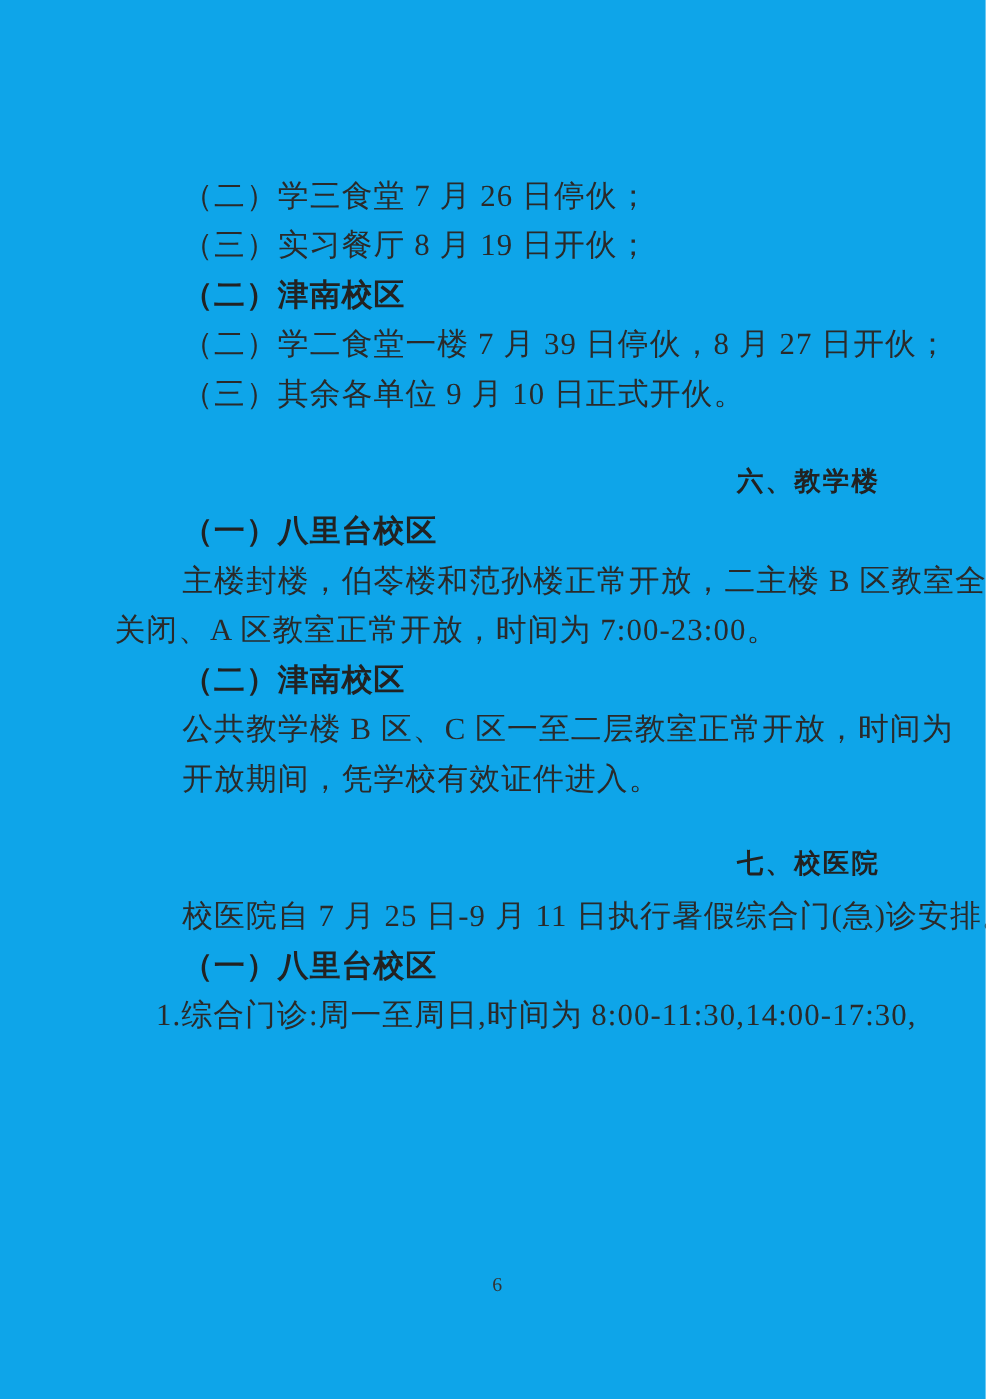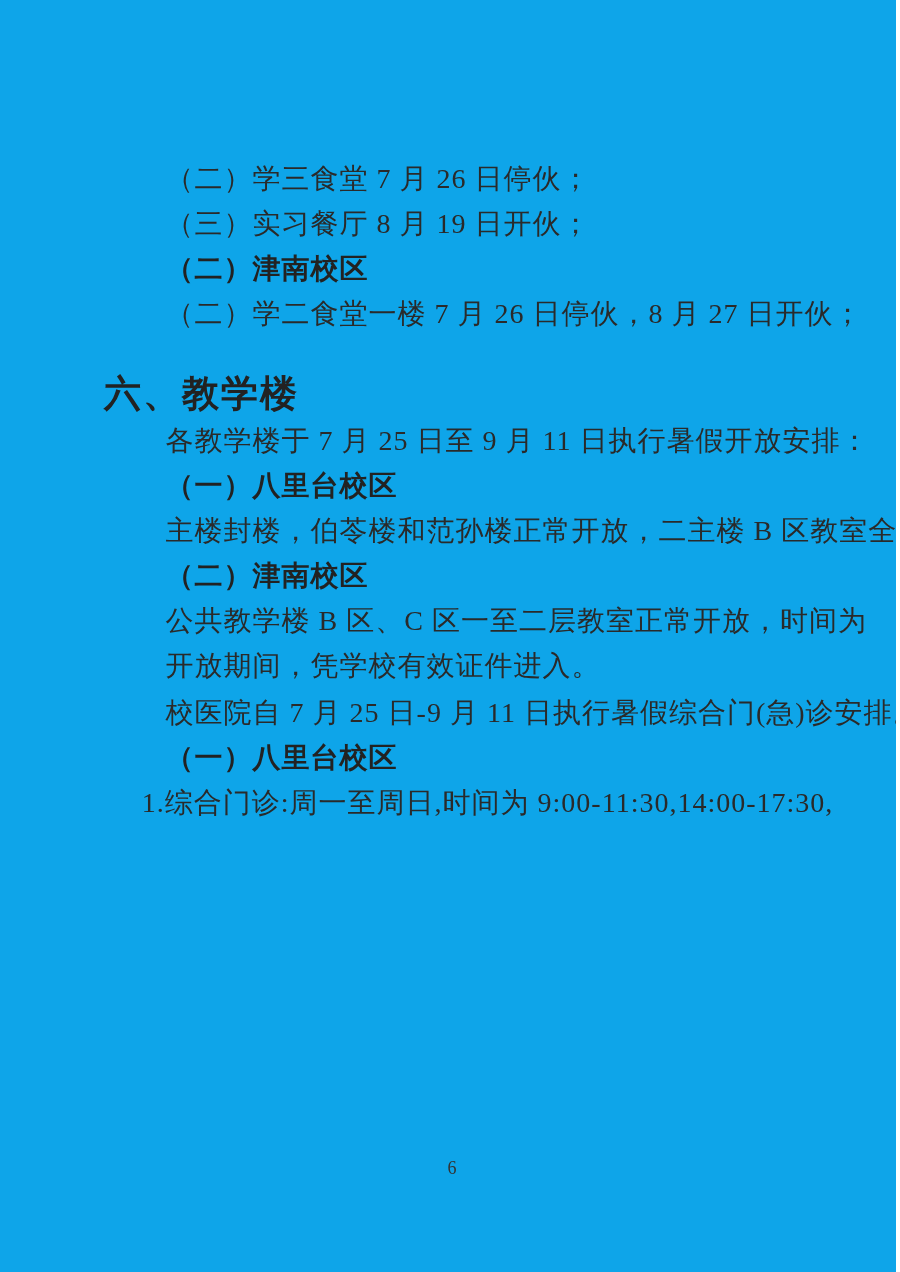--- a/index.html
+++ b/index.html
@@ -29,22 +29,22 @@
     letter-spacing: 1px;
     white-space: nowrap;
     font-weight: normal;
     color: #2a2a2a;
   }
   .ind { text-indent: 2.2em; }
   .num-ind { text-indent: 1.35em; }
   .bold { font-weight: bold; color: #222222; }
   .heading {
     margin: 0;
-    text-align: left;
-    font-size: 37px;
+    text-align: right;
+    font-size: 24px;
     line-height: 45px;
     letter-spacing: 2px;
     font-weight: bold;
     color: #222222;
   }
   .h-six { margin-top: 35px; }
   .h-seven { margin-top: 33px; }
   .after-heading { margin-top: 2px; }
   .page-number {
     position: absolute;
@@ -59,30 +59,32 @@
 </style>
 </head>
 <body>
 
 <div class="page">
   <div class="content">
 
     <p class="ln ind">（二）学三食堂 7 月 26 日停伙；</p>
     <p class="ln ind">（三）实习餐厅 8 月 19 日开伙；</p>
     <p class="ln ind bold">（二）津南校区</p>
-    <p class="ln ind">（二）学二食堂一楼 7 月 26 日停伙，8 月 27 日开伙；</p>
+    <p class="ln ind">（二）学二食堂一楼 7 月 39 日停伙，8 月 27 日开伙；</p>
+    <p class="ln ind">（三）其余各单位 9 月 10 日正式开伙。</p>
 
     <h2 class="heading h-six">六、教学楼</h2>
-    <p class="ln ind after-heading">各教学楼于 7 月 25 日至 9 月 11 日执行暑假开放安排：</p>
     <p class="ln ind bold">（一）八里台校区</p>
     <p class="ln ind">主楼封楼，伯苓楼和范孙楼正常开放，二主楼 B 区教室全部</p>
+    <p class="ln">关闭、A 区教室正常开放，时间为 7:00-23:00。</p>
     <p class="ln ind bold">（二）津南校区</p>
     <p class="ln ind">公共教学楼 B 区、C 区一至二层教室正常开放，时间为</p>
     <p class="ln ind">开放期间，凭学校有效证件进入。</p>
 
+    <h2 class="heading h-seven">七、校医院</h2>
     <p class="ln ind after-heading">校医院自 7 月 25 日-9 月 11 日执行暑假综合门(急)诊安排。</p>
     <p class="ln ind bold">（一）八里台校区</p>
-    <p class="ln num-ind">1.综合门诊:周一至周日,时间为 9:00-11:30,14:00-17:30,</p>
+    <p class="ln num-ind">1.综合门诊:周一至周日,时间为 8:00-11:30,14:00-17:30,</p>
 
   </div>
 
   <div class="page-number">6</div>
 </div>
 
 </body></html>

